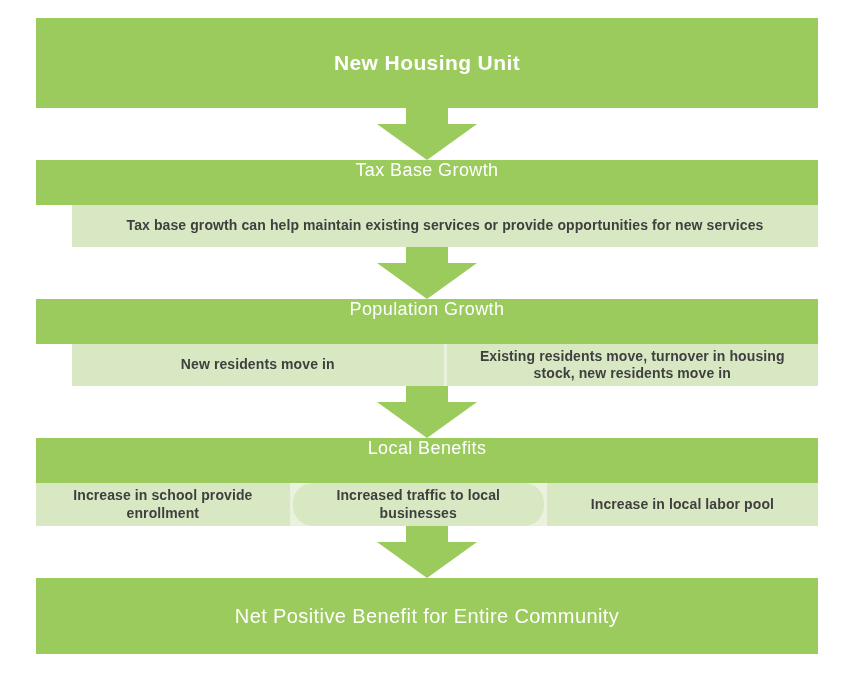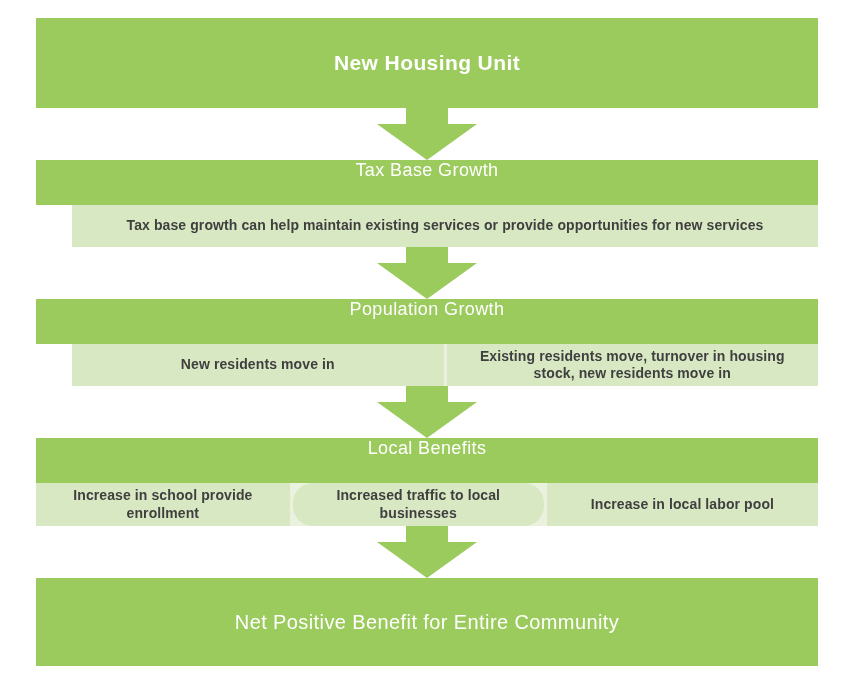--- a/index.html
+++ b/index.html
@@ -22,21 +22,21 @@
     padding:18px 27px 0 36px;
     display:flex;
     flex-direction:column;
   }
   .hero-box{
     background:var(--green);
     display:flex;align-items:center;justify-content:center;
     text-align:center;
   }
   .hero-top{height:90px;}
-  .hero-bottom{height:88px;}
+  .hero-bottom{height:76px;}
   .hero-title{
     color:var(--text-white);
     font-size:21px;
     font-weight:bold;
     letter-spacing:.4px;
   }
   .hero-title-light{
     color:var(--text-white);
     font-size:20px;
     font-weight:normal;

